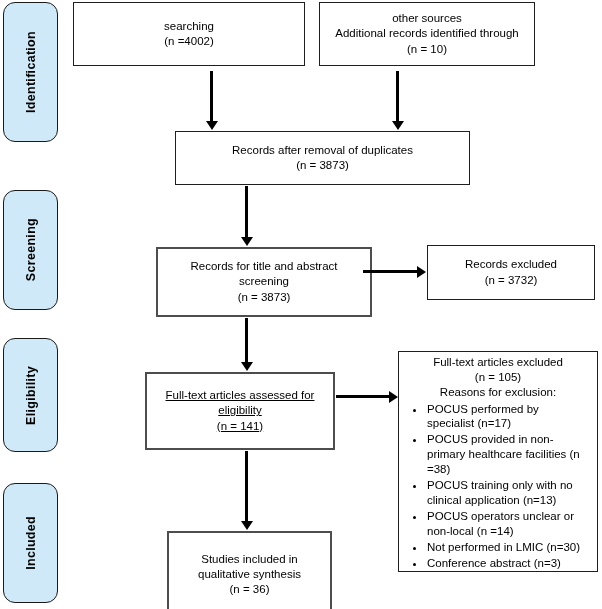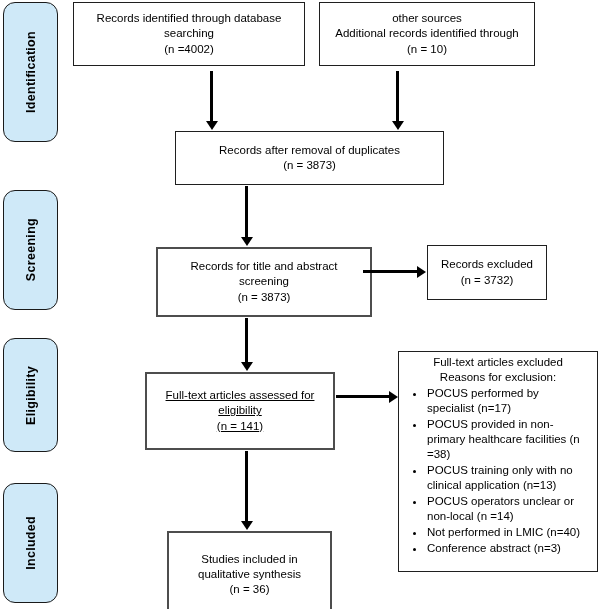--- a/index.html
+++ b/index.html
@@ -69,58 +69,58 @@
     <span>Screening</span>
   </div>
   <div class="stage" style="top:338px;height:114px;">
     <span>Eligibility</span>
   </div>
   <div class="stage" style="top:483px;height:120px;">
     <span>Included</span>
   </div>
 
   <div class="node" style="left:73px;top:2px;width:232px;height:64px;">
-    <div class="ln">Records identified through database</div>
     <div class="ln">searching</div>
     <div class="ln">(n =4002)</div>
   </div>
   <div class="node" style="left:319px;top:2px;width:216px;height:64px;">
     <div class="ln">other sources</div>
     <div class="ln">Additional records identified through</div>
     <div class="ln">(n = 10)</div>
   </div>
 
-  <div class="node" style="left:175px;top:131px;width:269px;height:54px;">
+  <div class="node" style="left:175px;top:131px;width:295px;height:54px;">
     <div class="ln">Records after removal of duplicates</div>
     <div class="ln">(n = 3873)</div>
   </div>
 
   <div class="node thick" style="left:146px;top:247px;width:216px;height:70px;margin-left:10px;">
     <div class="ln">Records for title and abstract screening</div>
     <div class="ln">(n = 3873)</div>
   </div>
-  <div class="node" style="left:427px;top:245px;width:120px;height:55px;">
+  <div class="node" style="left:427px;top:245px;width:168px;height:55px;">
     <div class="ln">Records excluded</div>
     <div class="ln">(n = 3732)</div>
   </div>
 
   <div class="node thick" style="left:145px;top:372px;width:190px;height:78px;text-decoration:underline;">
     <div class="ln">Full-text articles assessed for</div>
     <div class="ln">eligibility</div>
     <div class="ln">(n = 141)</div>
   </div>
   <div class="node listbox" style="left:398px;top:351px;width:200px;height:221px;">
     <div class="ln">Full-text articles excluded</div>
+    <div class="ln">(n = 105)</div>
     <div class="ln">Reasons for exclusion:</div>
     <ul>
       <li>POCUS performed by specialist (n=17)</li>
       <li>POCUS provided in non-primary healthcare facilities (n =38)</li>
       <li>POCUS training only with no clinical application (n=13)</li>
       <li>POCUS operators unclear or non-local (n =14)</li>
-      <li>Not performed in LMIC (n=40)</li>
+      <li>Not performed in LMIC (n=30)</li>
       <li>Conference abstract (n=3)</li>
     </ul>
   </div>
 
   <div class="node thick" style="left:167px;top:531px;width:165px;height:87px;">
     <div class="ln">Studies included in</div>
     <div class="ln">qualitative synthesis</div>
     <div class="ln">(n = 36)</div>
   </div>
 

